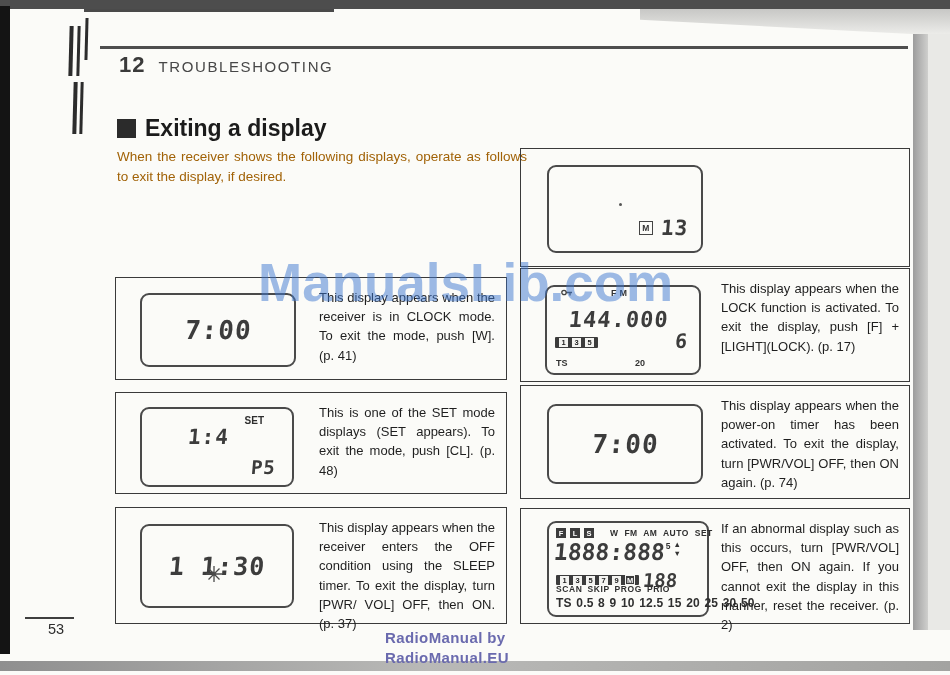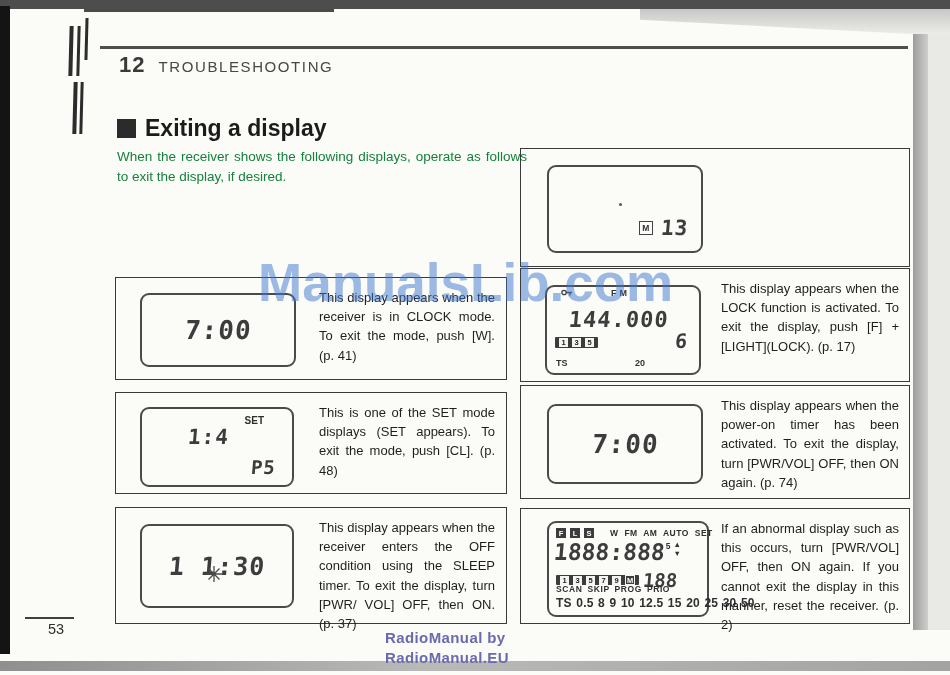--- a/index.html
+++ b/index.html
@@ -27,21 +27,21 @@
   .bb5{ left:80px; top:82px; width:3px; height:52px; }
   
   .top-rule { position:absolute; left:100px; top:46px; width:808px; height:3px; background:#4e4e4e; }
   .chapter  { position:absolute; left:119px; top:52px; color:#3a3a3a; white-space:nowrap;text-align:right; }
   .chapter .num { font-size:22px; font-weight:bold; letter-spacing:1px; }
   .chapter .ttl { font-size:15px; letter-spacing:1.6px; margin-left:13px; color:#474747; }
   .sect { position:absolute; left:117px; top:115px; display:flex; gap:9px; align-items:center; }
   .sect .sq  { width:19px; height:19px; background:#2b2b2b; }
   .sect .txt { font-size:23px; font-weight:bold; color:#1b1b1b; }
   .intro { position:absolute; left:117px; top:147px; width:410px; font-size:13.5px;
-           line-height:1.5; color:#15803d; text-align:justify; text-align-last:left; margin:0; }
+           line-height:1.5; color:#a16207; text-align:justify; text-align-last:left; margin:0; }
   
   .box  { position:absolute; border:1.6px solid #3a3a3a; background:transparent; }
   .desc { position:absolute; font-size:13px; line-height:1.48; color:#1f1f1f;
           text-align:justify; text-align-last:left; margin:0; }
   .lcd  { position:absolute; border:2px solid #4a4a4a; border-radius:9px; background:#fbfbf8; }
   .seg  { font-family:"DejaVu Sans Mono", monospace; font-weight:700; color:#3c3c3c;
           display:inline-block; transform:skewX(-5deg); letter-spacing:1px; }
   .tiny { font-size:9px; font-weight:bold; color:#333; }
   .center-fill { position:absolute; inset:0; display:flex; align-items:center; justify-content:center; }
   

